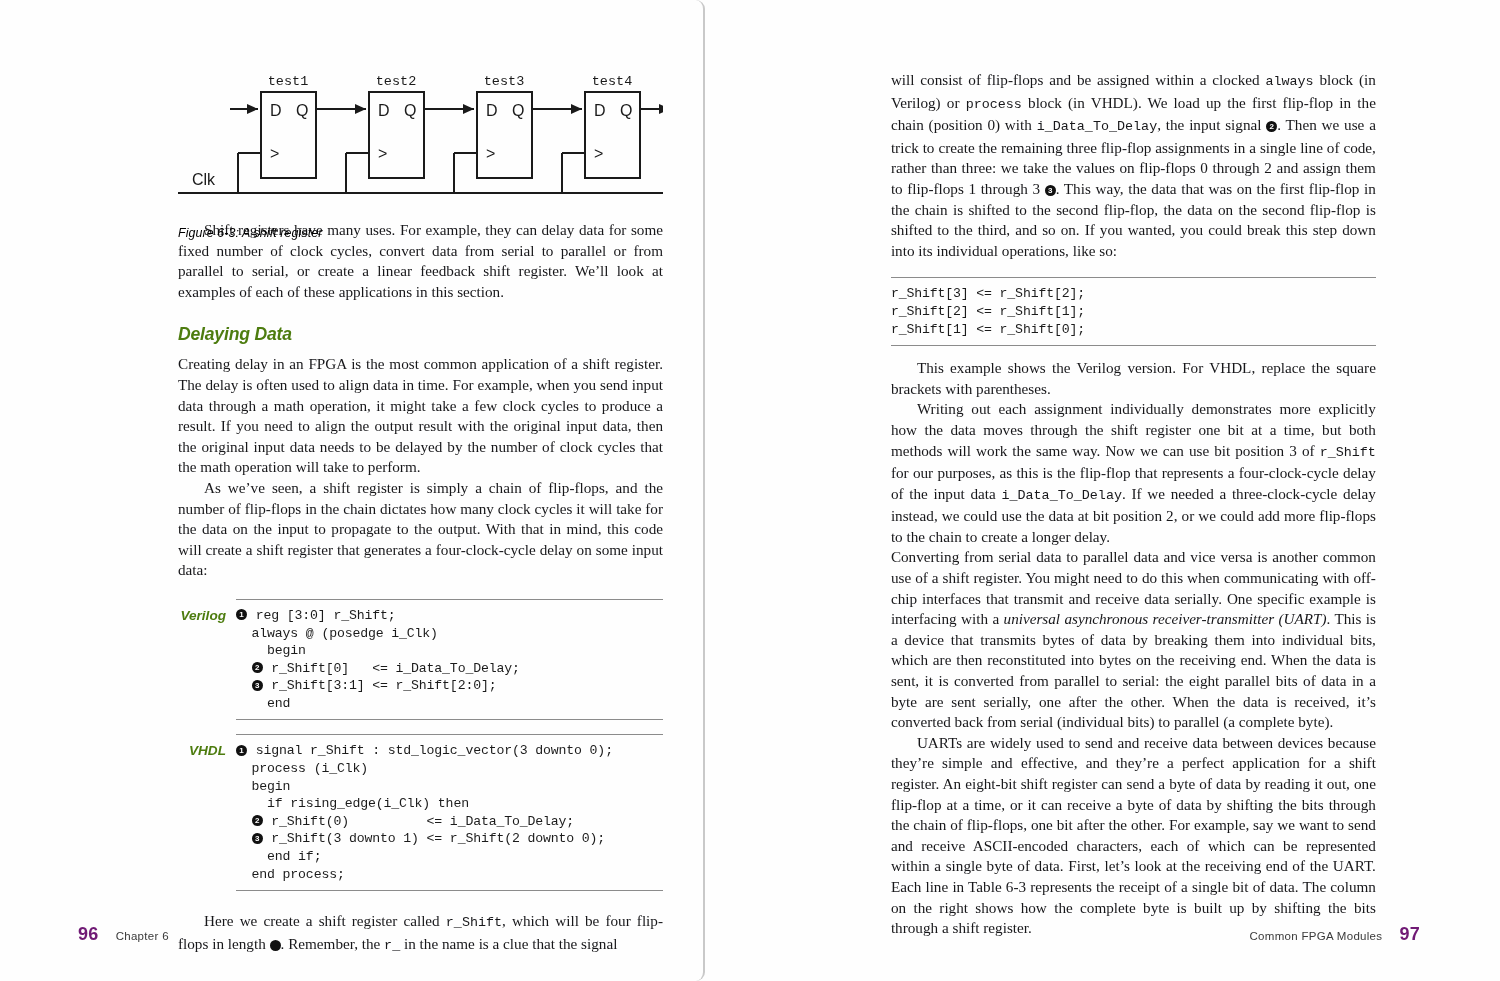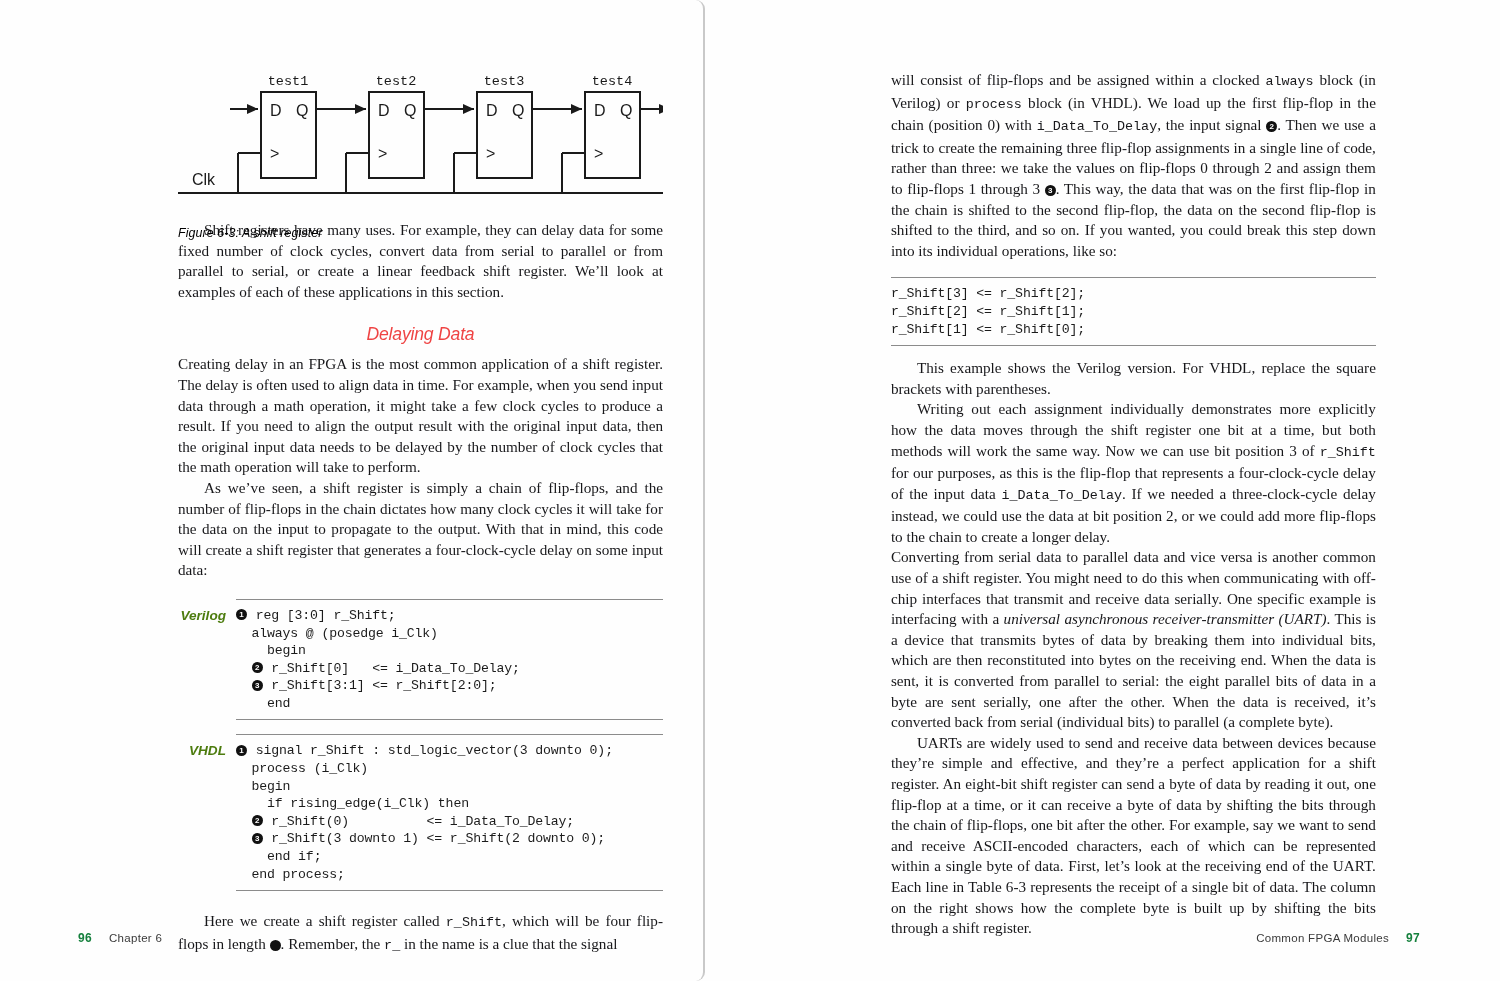--- a/index.html
+++ b/index.html
@@ -58,26 +58,25 @@
   }
   p.body.noindent { text-indent: 0; }
   p.body + p.body { margin-top: 0; }
 
   .mono { font-family: "Liberation Mono", monospace; font-size: 13.4px; }
   .ital { font-style: italic; }
 
   h2.head {
     font-family: "Liberation Sans", sans-serif;
     font-style: italic;
-    font-weight: normal;
+    font-weight: bold;
     font-size: 17.6px;
     letter-spacing: -0.2px;
     margin: 22px 0 9px 0;
-    color: #ef4444;
-    text-align: center;
+    color: #4d7c0f;
   }
 
   
   .figure {
     position: relative;
     width: 485px;
     height: 160px;
   }
   .figwrap { position: relative; width: 485px; height: 160px; }
   .figcap {
@@ -143,22 +142,22 @@
   .footer {
     position: absolute;
     bottom: 36px;
     font-family: "Liberation Sans", sans-serif;
     font-size: 11.5px;
     color: #3a3a3a;
     letter-spacing: 0.3px;
   }
   .footer .pgnum {
     font-weight: bold;
-    font-size: 12px;
-    color: #15803d;
+    font-size: 18px;
+    color: #701a75;
   }
   .footer-left  { left: 78px; }
   .footer-right { right: 80px; }
   .footer-left .pgnum  { margin-right: 17px; }
   .footer-right .pgnum { margin-left: 17px; }
   .footer-row { display: flex; align-items: baseline; }
 </style>
 </head>
 <body>
 

